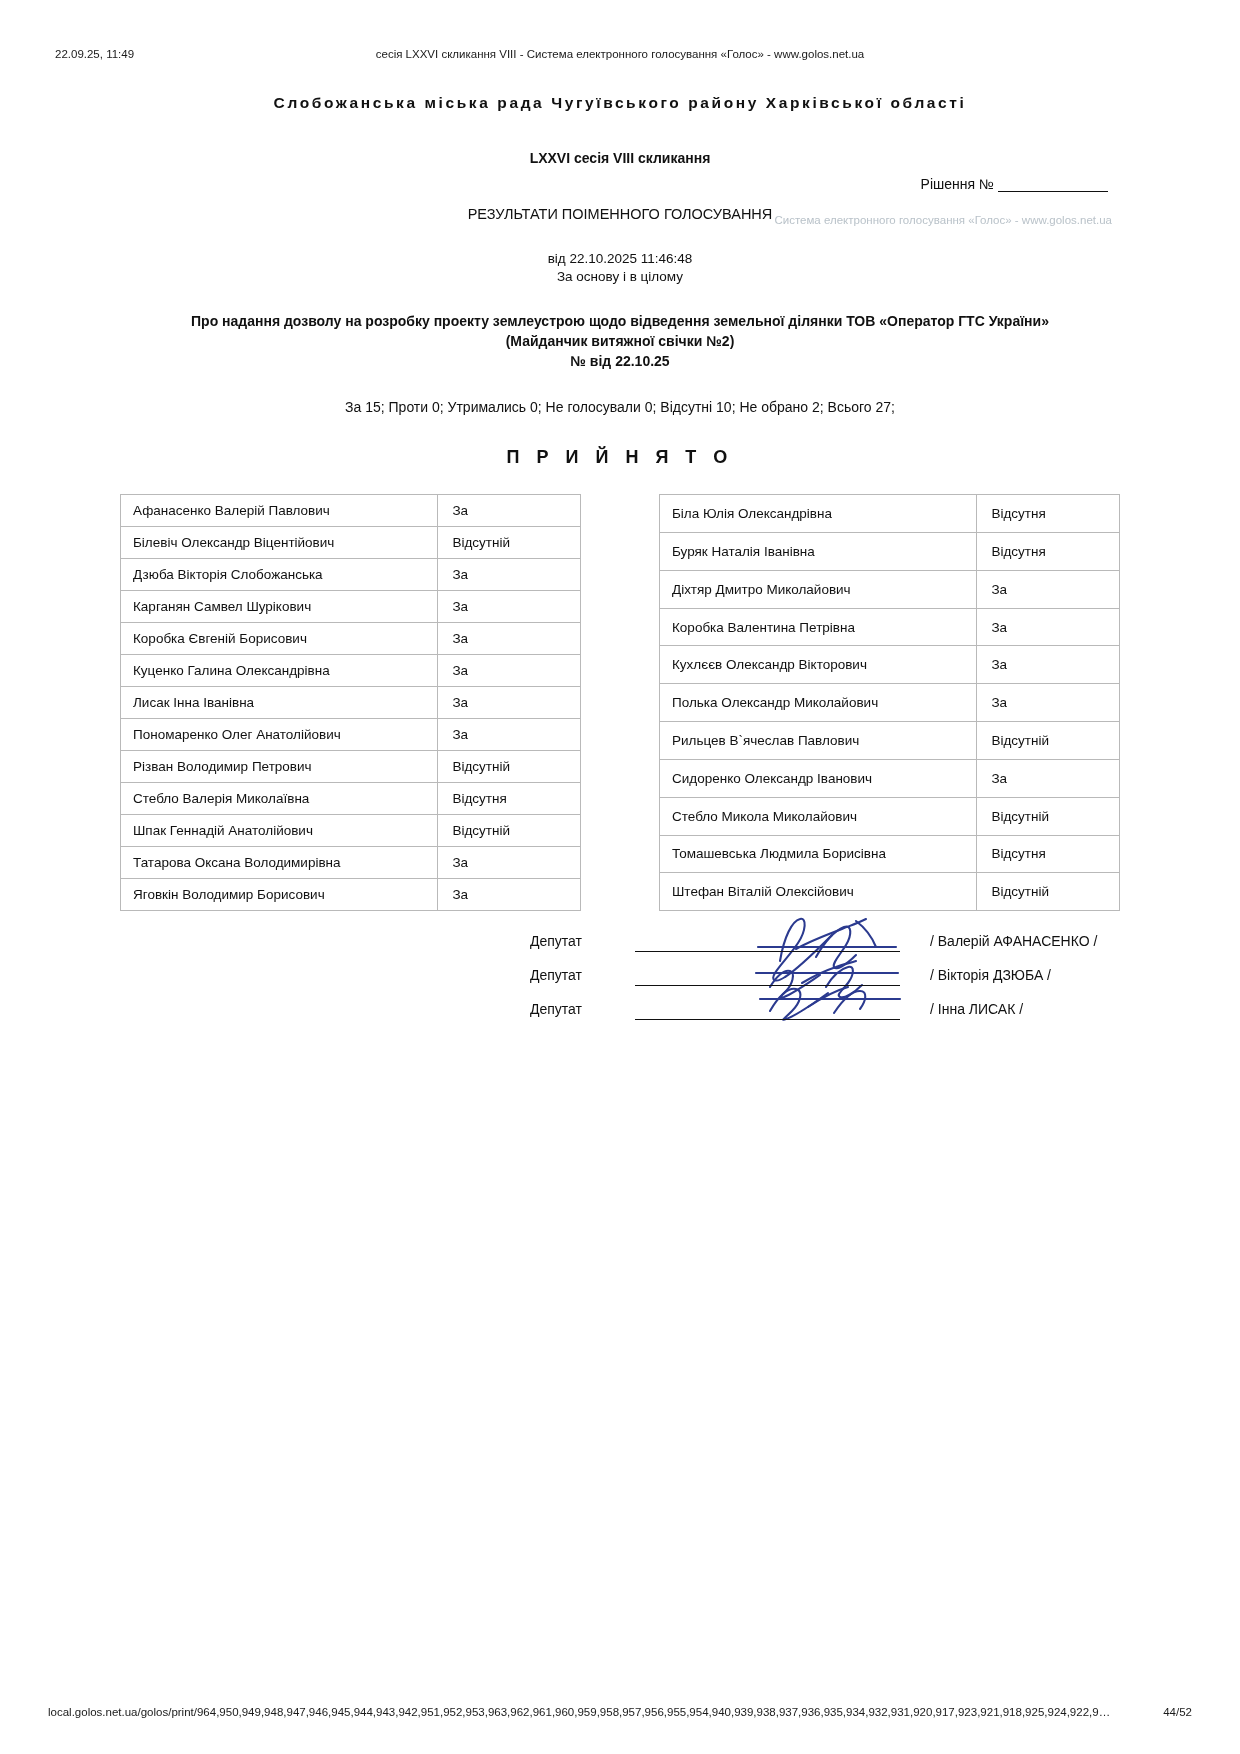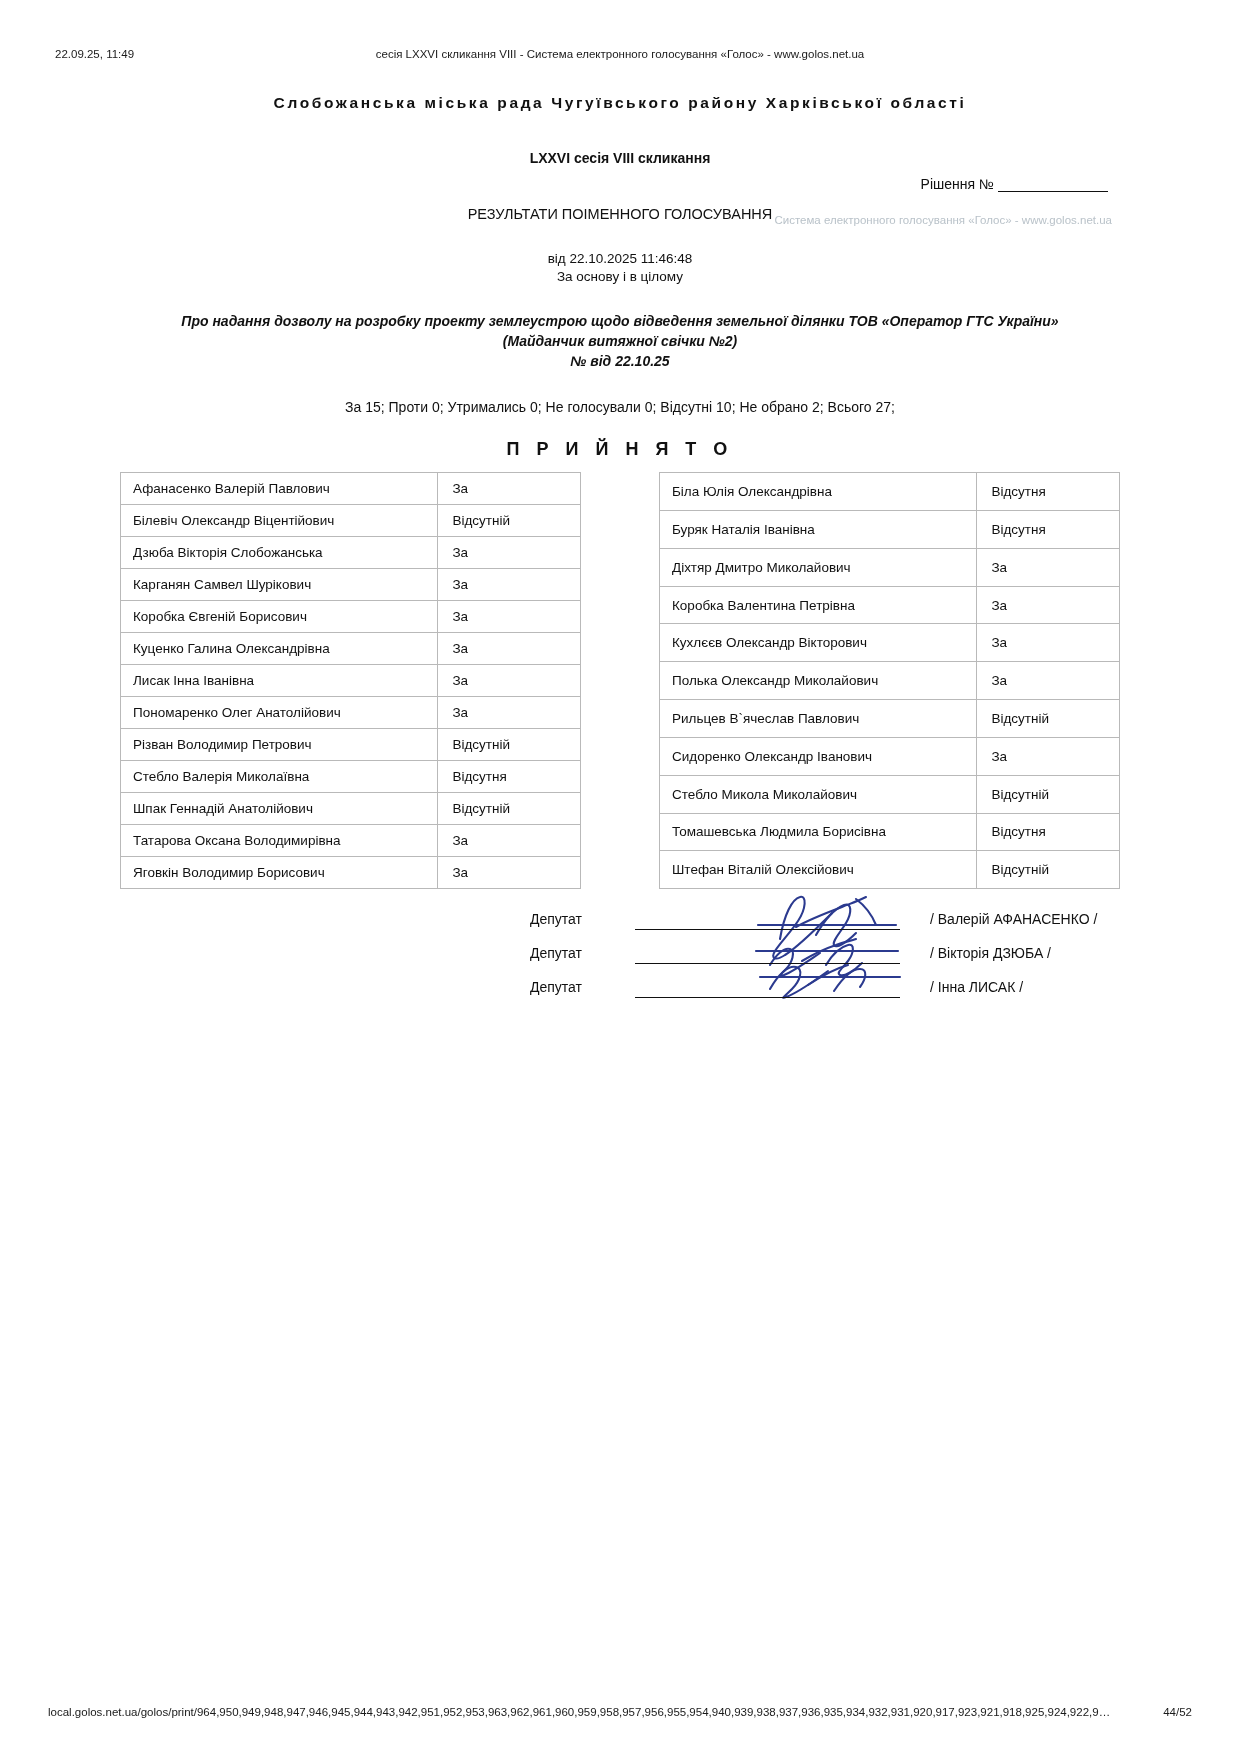--- a/index.html
+++ b/index.html
@@ -116,39 +116,38 @@
     font-size: 13.5px;
     margin-top: 28px;
     line-height: 1.35;
   }
   .subject {
     text-align: center;
     font-size: 14px;
     font-weight: 700;
     margin-top: 26px;
     line-height: 1.4;
-    font-style: italic;
   }
   .tally {
     text-align: center;
     font-size: 14px;
     margin-top: 28px;
   }
   .verdict {
     text-align: center;
     font-size: 18px;
     font-weight: 700;
     letter-spacing: 6px;
-    margin-top: 24px;
+    margin-top: 32px;
   }
 
   
   .tables {
     position: relative;
-    margin-top: 12px;
+    margin-top: 26px;
     display: flex;
     justify-content: space-between;
     gap: 78px;
   }
   .vote-table {
     flex: 1 1 0;
     border-collapse: collapse;
     table-layout: fixed;
     font-size: 13.5px;
   }

